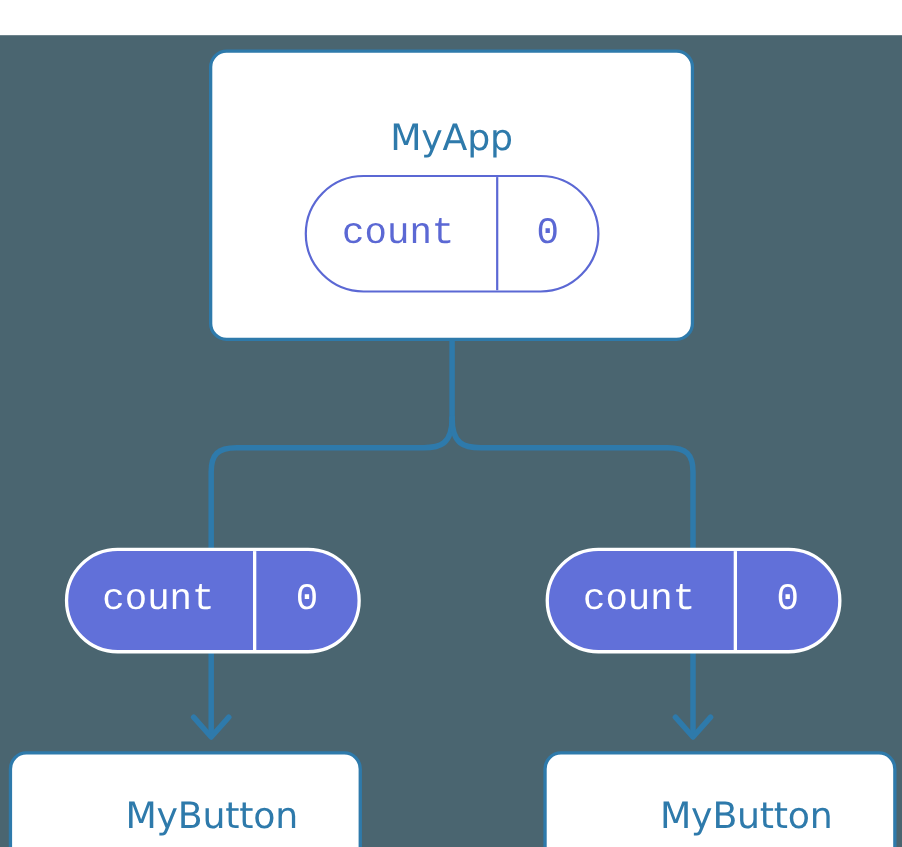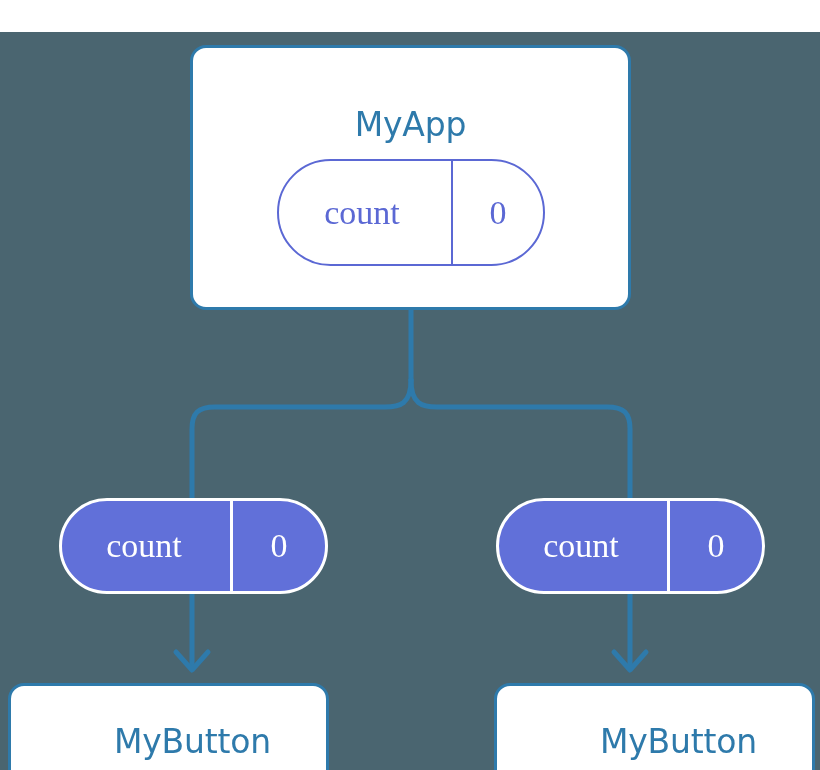--- a/index.html
+++ b/index.html
@@ -93,21 +93,21 @@
     align-items: stretch;
     box-sizing: border-box;
     border-radius: 999px;
     overflow: hidden;
     z-index: 3;
   }
   .pill-key, .pill-val {
     display: flex;
     align-items: center;
     justify-content: center;
-    font-family: Liberation Serif, serif;
+    font-family: Liberation Mono, monospace;
     font-size: 34px;
     font-weight: 400;
     white-space: nowrap;
     box-sizing: border-box;
   }
 
   
   .pill-outline {
     border: 2px solid #5b68d4;
     background: #ffffff;

